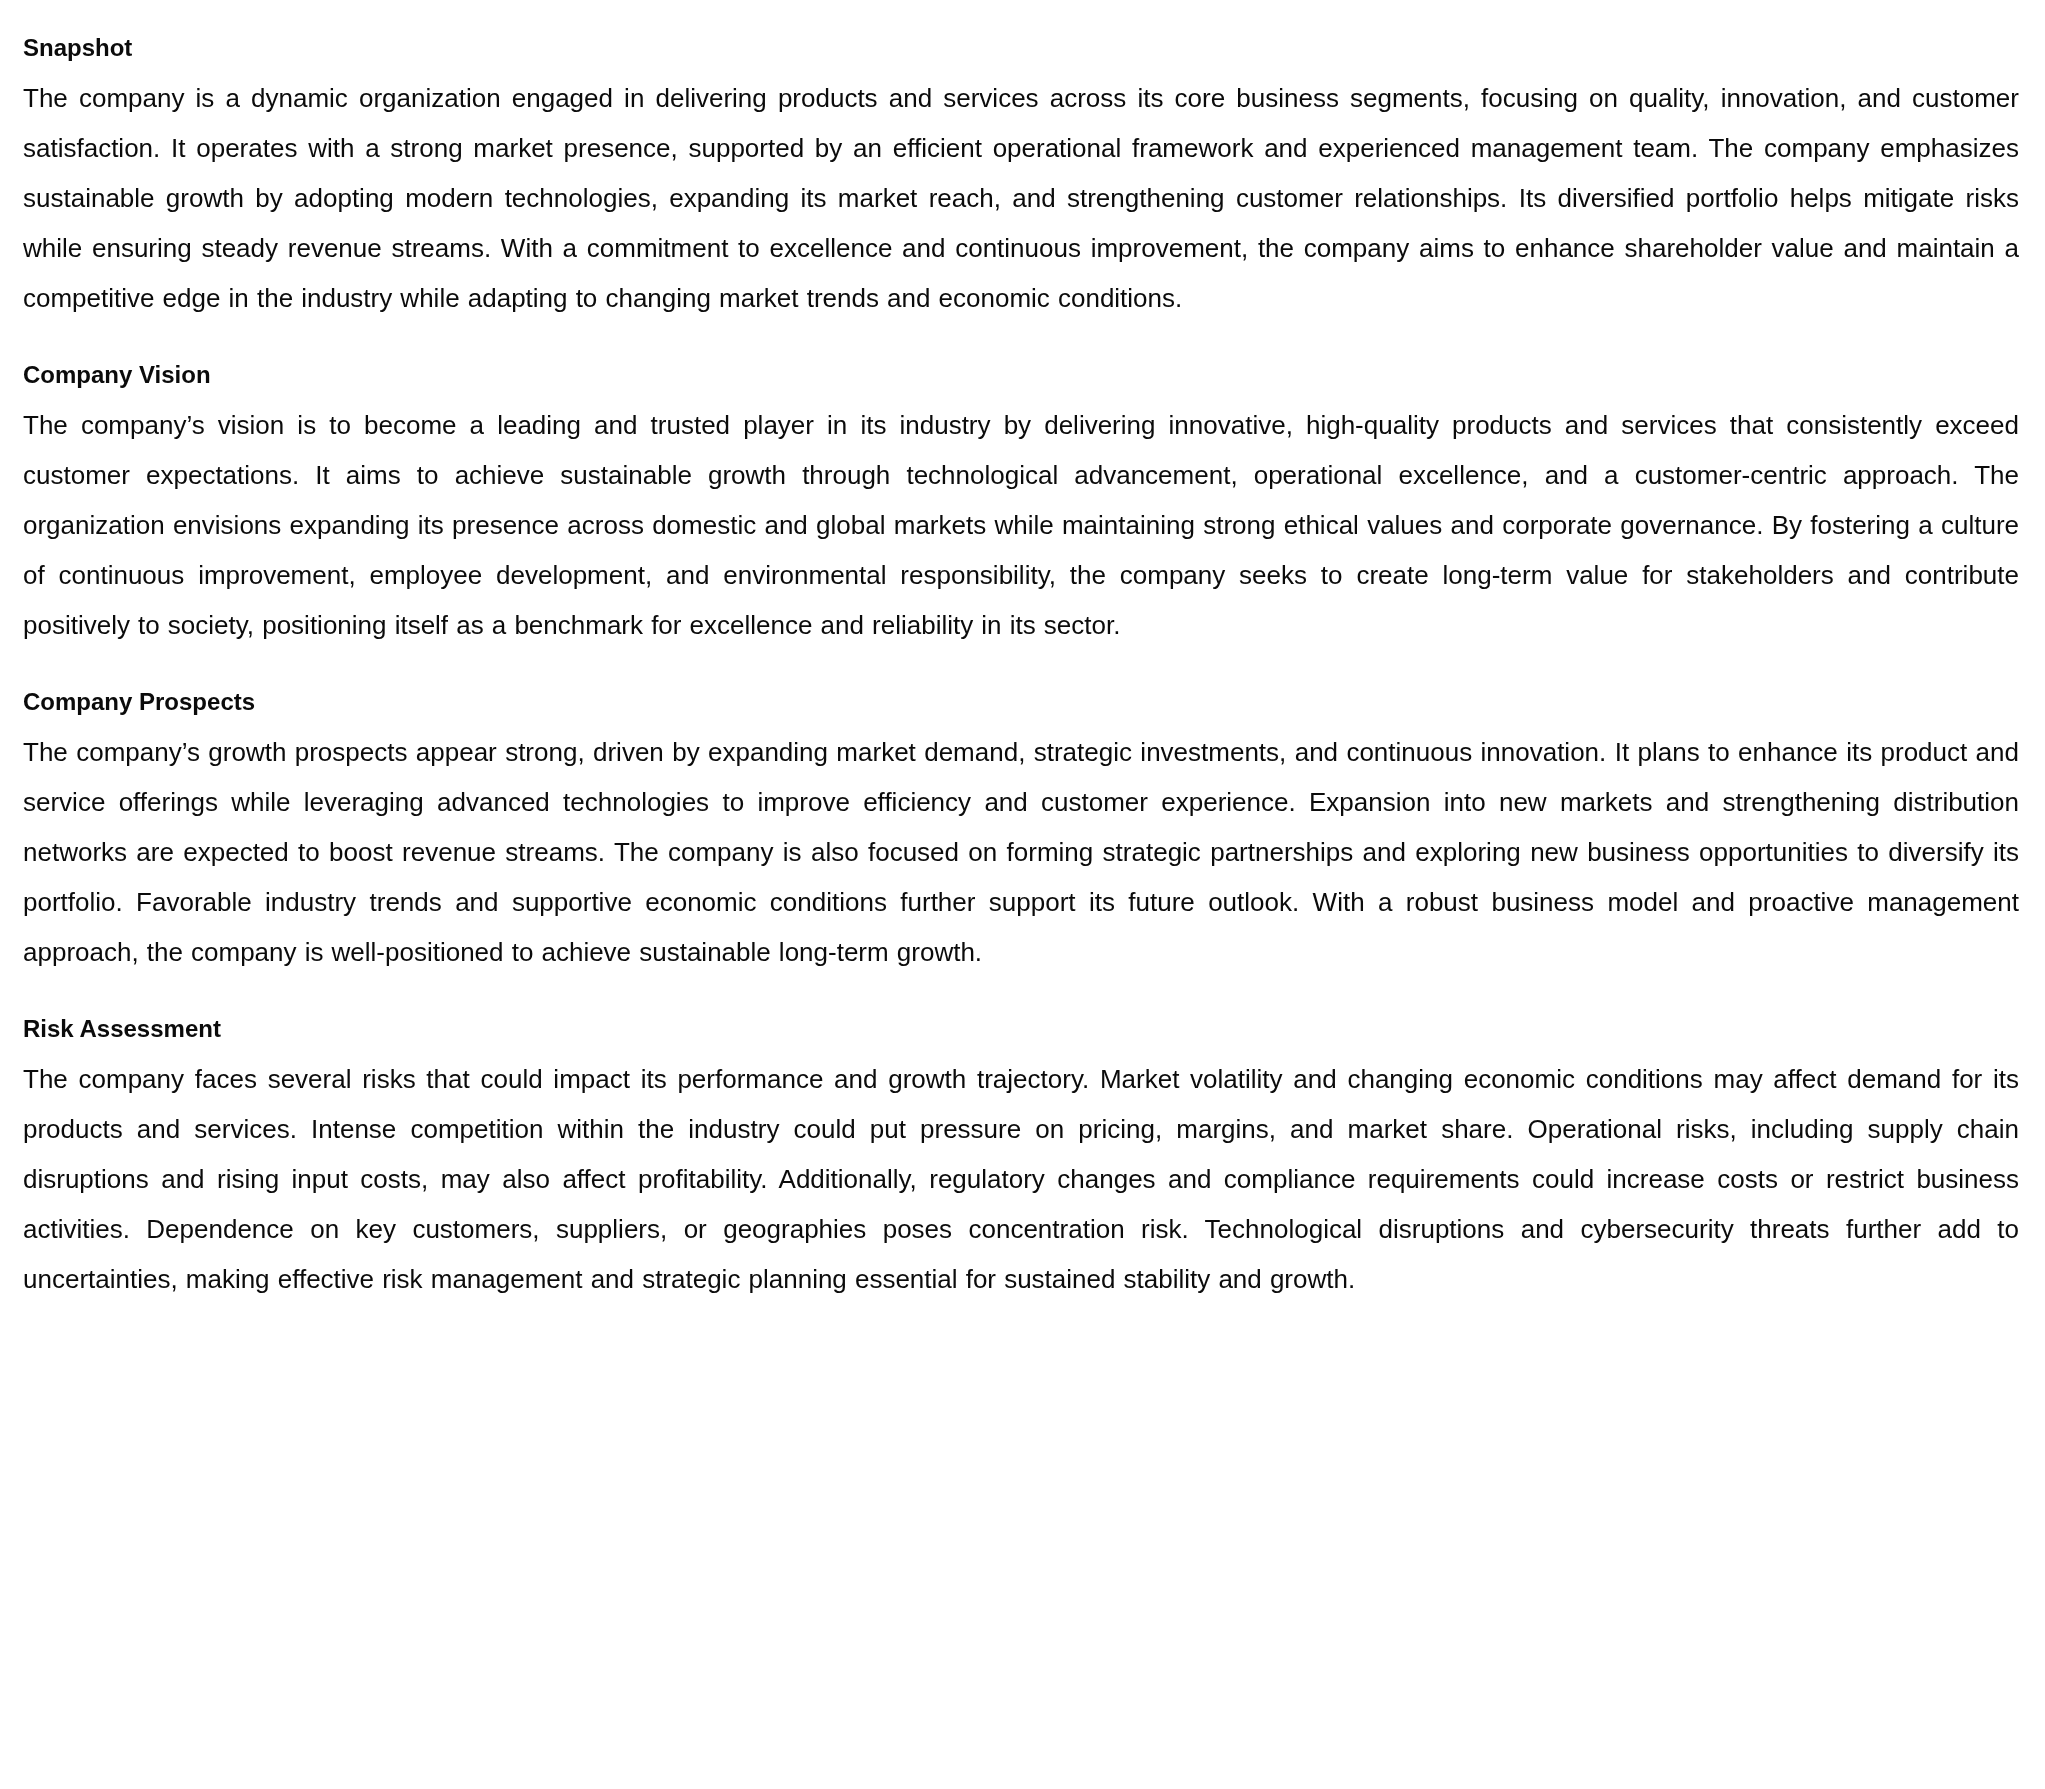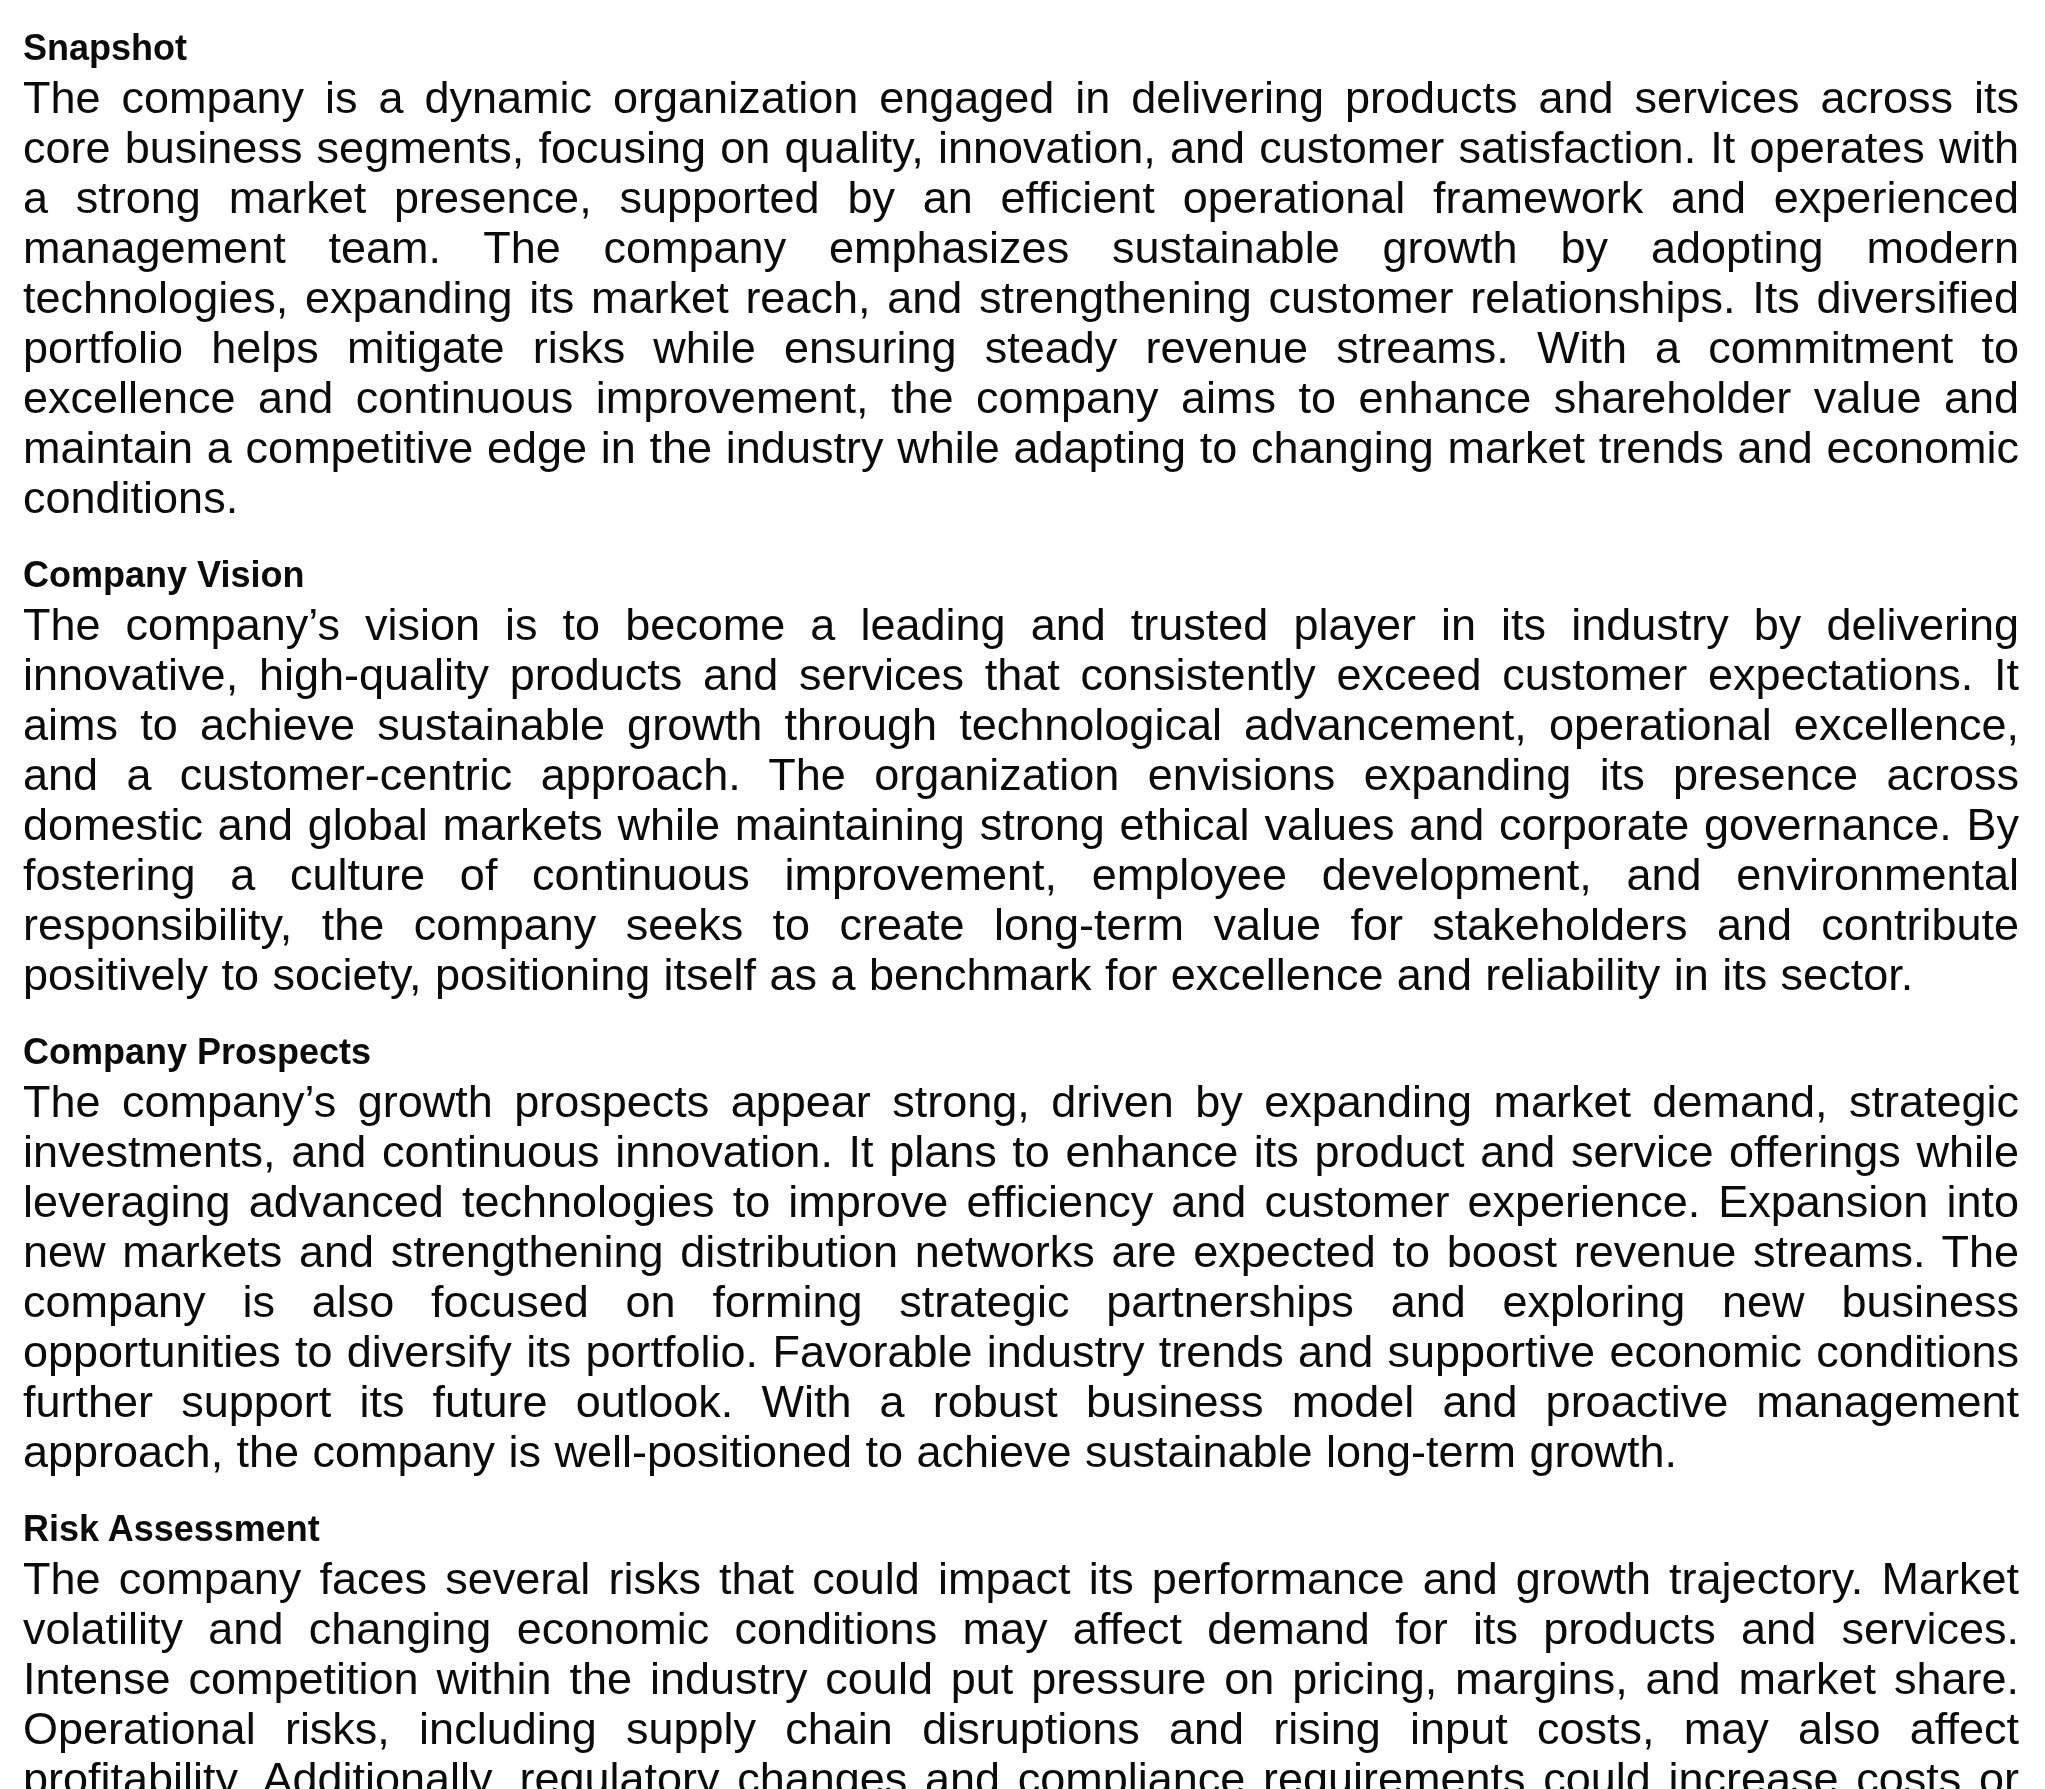--- a/index.html
+++ b/index.html
@@ -14,28 +14,28 @@
     font-family: "Liberation Sans", sans-serif;
     color: #0b0b0b;
   }
   .doc {
     padding: 23px 26px 17.6px 23px;
   }
   .sec + .sec {
     margin-top: 27px;
   }
   .heading {
-    font-size: 36px;
+    font-size: 24px;
     font-weight: 700;
     line-height: 50px;
     margin: 0;
     letter-spacing: 0px;
   }
   .body {
-    font-size: 45px;
+    font-size: 26px;
     font-weight: 400;
     line-height: 50px;
     margin: 0;
     text-align: justify;
     letter-spacing: 0px;
     word-spacing: 0.9px;
   }
 </style>
 </head>
 <body>

